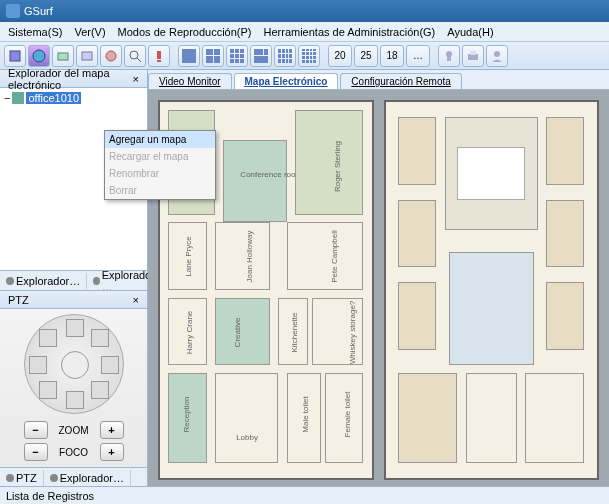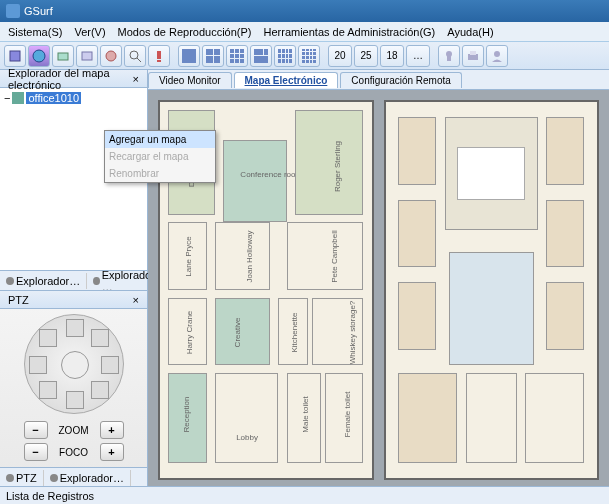--- a/index.html
+++ b/index.html
@@ -37,21 +37,21 @@
 .dpad .arr.n { top:4px; left:41px; } .dpad .arr.s { bottom:4px; left:41px; }
 .dpad .arr.e { right:4px; top:41px; } .dpad .arr.w { left:4px; top:41px; }
 .dpad .arr.ne { top:14px; right:14px;} .dpad .arr.nw { top:14px; left:14px;}
 .dpad .arr.se { bottom:14px; right:14px;} .dpad .arr.sw { bottom:14px; left:14px;}
 .dpad .center { position:absolute; top:36px; left:36px; width:28px; height:28px; border-radius:50%; background:#eee; border:1px solid #999;}
 .ptzrow { display:flex; align-items:center; justify-content:center; gap:6px; padding:2px;}
 .ptzbtn { width:24px; height:18px; border:1px solid #999; background:linear-gradient(#fff,#ddd); border-radius:3px; display:flex; align-items:center; justify-content:center; cursor:pointer; font-weight:bold;}
 .ptzlabel { width:40px; text-align:center; font-size:10px;}
 
 .rightpane { flex:1; background:#fff; display:flex; flex-direction:column; }
-.rtabs { height:20px; background:#e6eef8; border-bottom:1px solid #9cb8d6; display:flex; align-items:center;}
+.rtabs { height:20px; background:#e6eef8; border-bottom:1px solid #9cb8d6; display:flex; align-items:flex-end;text-decoration:underline;}
 .rtab { padding:2px 10px; border:1px solid #9cb8d6; border-bottom:none; background:#e6eef8; margin-right:2px; border-radius:3px 3px 0 0; font-size:10px;}
 .rtab.active { background:#fff; font-weight:bold; color:#2050a0; text-decoration:underline;}
 .mapview { flex:1; background:#a0a8b0; padding:10px; display:flex; gap:10px; overflow:hidden;}
 .floor { background:#f4f0e4; border:2px solid #666; flex:1; position:relative;}
 .room { position:absolute; background:#f4f0e4; border:1px solid #999;}
 .roomlabel { position:absolute; font-size:8px; transform:rotate(-90deg); transform-origin:center; white-space:nowrap; color:#666;}
 
 .ctxmenu { position:absolute; left:104px; top:130px; width:112px; background:#f5f5f5; border:1px solid #888; box-shadow:2px 2px 4px rgba(0,0,0,.3); z-index:100;}
 .ctxmenu .mi { padding:3px 4px; font-size:10px; cursor:pointer;}
 .ctxmenu .mi.hl { background:#cde4ff;}
@@ -329,17 +329,18 @@
         <div class="room" style="left:66%; top:72%; width:28%; height:24%"></div>
       </div>
     </div>
   </div>
 </div>
 
 <div class="ctxmenu">
   <div class="mi hl">Agregar un mapa</div>
   <div class="mi dis">Recargar el mapa</div>
   <div class="mi dis">Renombrar</div>
+  <div class="mi dis">Borrar</div>
 </div>
 
 <div class="statusbar">
   <span>Lista de Registros</span>
 </div>
 
 </body></html>

